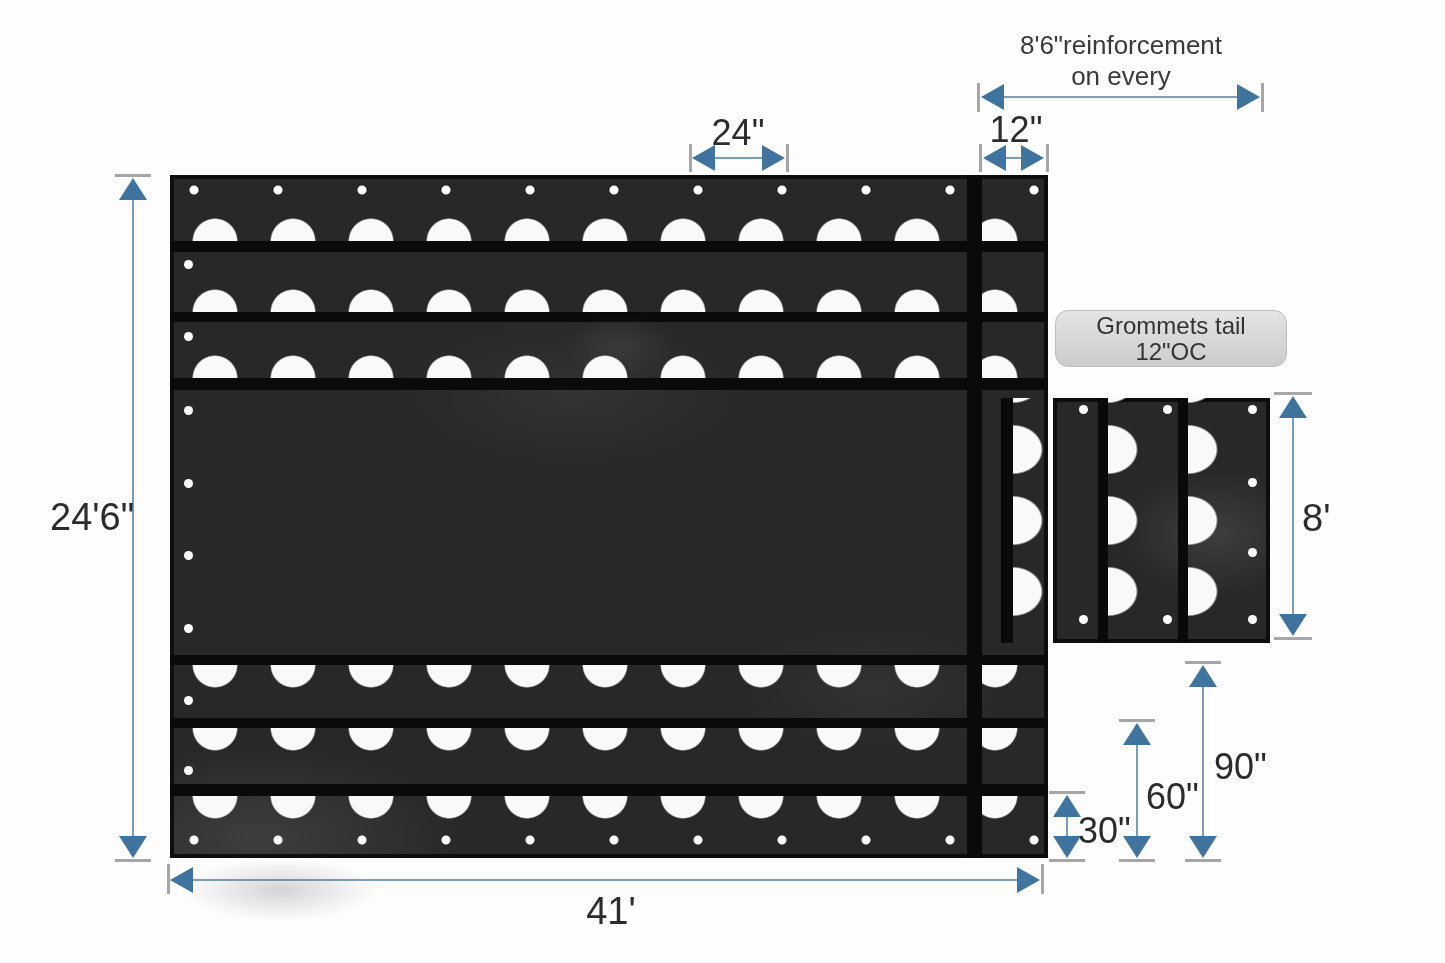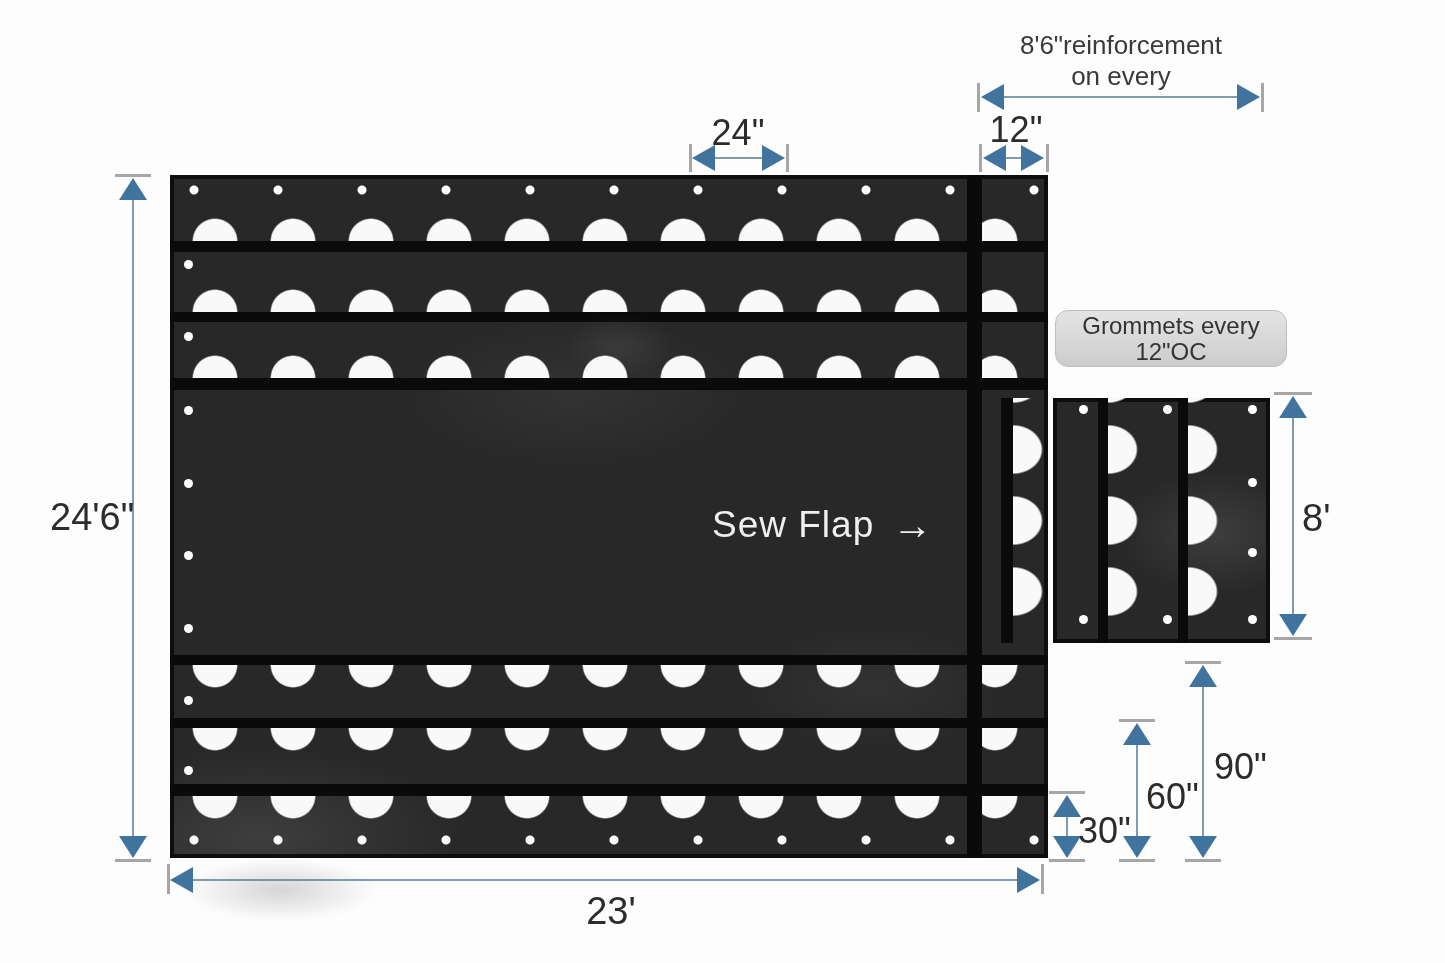--- a/index.html
+++ b/index.html
@@ -148,21 +148,21 @@
     <div class="ah down" style="left:119px;top:836px;"></div>
     <div class="dim-label" style="left:50px;top:496px;font-size:38px;">24'6"</div>
   </div>
 
   <div>
     <div class="tick-v" style="left:167px;top:864px;height:30px;"></div>
     <div class="tick-v" style="left:1041px;top:864px;height:30px;"></div>
     <div class="shaft-h" style="left:180px;top:879px;width:850px;"></div>
     <div class="ah left" style="left:170px;top:867px;"></div>
     <div class="ah right" style="left:1017px;top:867px;"></div>
-    <div class="dim-label centered" style="left:611px;top:890px;font-size:38px;">23'</div>
+    <div class="dim-label centered" style="left:611px;top:890px;font-size:38px;">41'</div>
   </div>
 
   <div>
     <div class="tick-v" style="left:689px;top:144px;height:28px;"></div>
     <div class="tick-v" style="left:786px;top:144px;height:28px;"></div>
     <div class="shaft-h" style="left:700px;top:157px;width:78px;"></div>
     <div class="ah left" style="left:692px;top:145px;"></div>
     <div class="ah right" style="left:762px;top:145px;"></div>
     <div class="dim-label centered" style="left:738px;top:112px;">24"</div>
   </div>
@@ -182,27 +182,24 @@
     <div class="shaft-h" style="left:995px;top:96px;width:250px;"></div>
     <div class="ah left" style="left:981px;top:84px;"></div>
     <div class="ah right" style="left:1237px;top:84px;"></div>
     <div class="small-label" style="left:1121px;top:30px;">
       <div>8'6"reinforcement</div>
       <div>on every</div>
     </div>
   </div>
 
   <div class="grom-box">
-    <div>Grommets every</div>
+    <div>Grommets tail</div>
     <div>12"OC</div>
   </div>
 
-  <div class="sew-flap">
-    <span>Sew Flap</span><span class="arr">→</span>
-  </div>
 
   <div>
     <div class="tick-h" style="left:1274px;top:392px;width:38px;"></div>
     <div class="tick-h" style="left:1274px;top:637px;width:38px;"></div>
     <div class="shaft-v" style="left:1292px;top:400px;height:232px;"></div>
     <div class="ah up" style="left:1279px;top:396px;"></div>
     <div class="ah down" style="left:1279px;top:614px;"></div>
     <div class="dim-label" style="left:1302px;top:497px;font-size:38px;">8'</div>
   </div>
 

